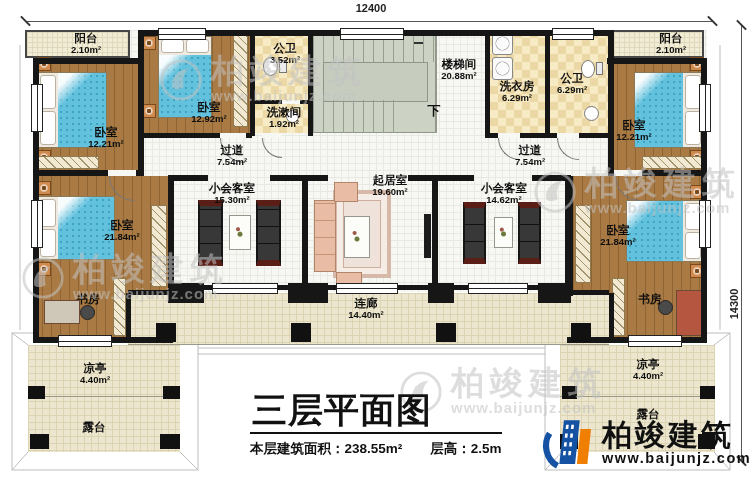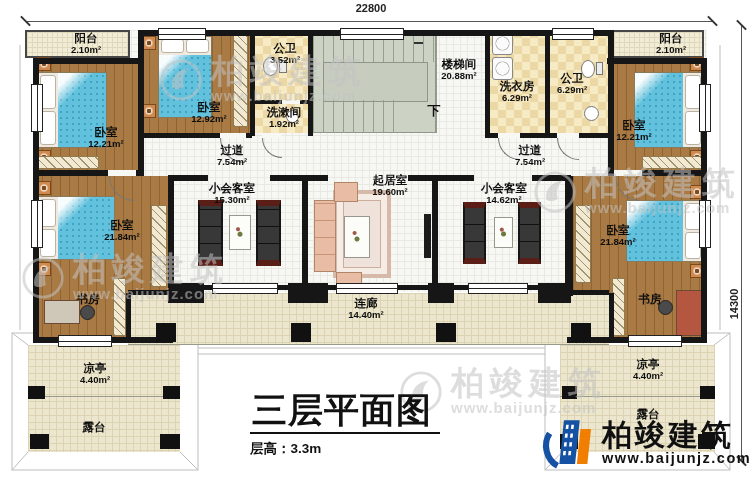--- a/index.html
+++ b/index.html
@@ -339,35 +339,36 @@
     <svg viewBox="0 0 48 48">
         <circle cx="24" cy="24" r="20" fill="none" stroke="currentColor" stroke-width="3"></circle>
         <path d="M15 32 C13 22 20 13 32 12 C26 18 25 24 27 31 C23 34 18 34 15 32 Z" fill="currentColor"></path>
       </svg>
     <div class="wm-text">
         <div class="wm-name">柏竣建筑</div>
         <div class="wm-url">www.baijunjz.com</div>
       </div>
   </div>
 
-  <div class="dim" style="left:340px;top:2px;width:62px;text-align:center">22800</div>
+  <div class="dim" style="left:340px;top:2px;width:62px;text-align:center">12400</div>
   <div class="dimline" style="left:25px;top:21px;width:688px;height:1px"></div>
   <div class="tick" style="left:19px;top:20px"></div>
   <div class="tick" style="left:706px;top:20px"></div>
   <div class="dimline" style="left:741px;top:25px;width:1px;height:437px"></div>
   <div class="tick" style="left:735px;top:24px"></div>
   <div class="tick" style="left:735px;top:460px"></div>
   <div class="dim" style="left:708px;top:298px;width:52px;text-align:center;transform:rotate(-90deg)">14300</div>
 
   <div class="tblock">
     <div class="tb-row">
       <span class="tb-title">三层平面图</span>
     </div>
     <div class="tb-info">
-      <span>层高：3.3m</span>
+      <span>本层建筑面积：238.55m²</span>
+      <span>层高：2.5m</span>
     </div>
   </div>
 
   <div class="brand">
     <svg viewBox="0 0 64 64">
       <path d="M20 58 C7 51 3 33 11 21" stroke="#1652a3" stroke-width="7" fill="none"></path>
       <g transform="skewX(-6)">
         <rect x="28" y="6" width="18" height="50" fill="#1652a3"></rect>
         <rect x="48" y="16" width="12" height="40" fill="#f07e00"></rect>
         <g fill="#ffffff">

